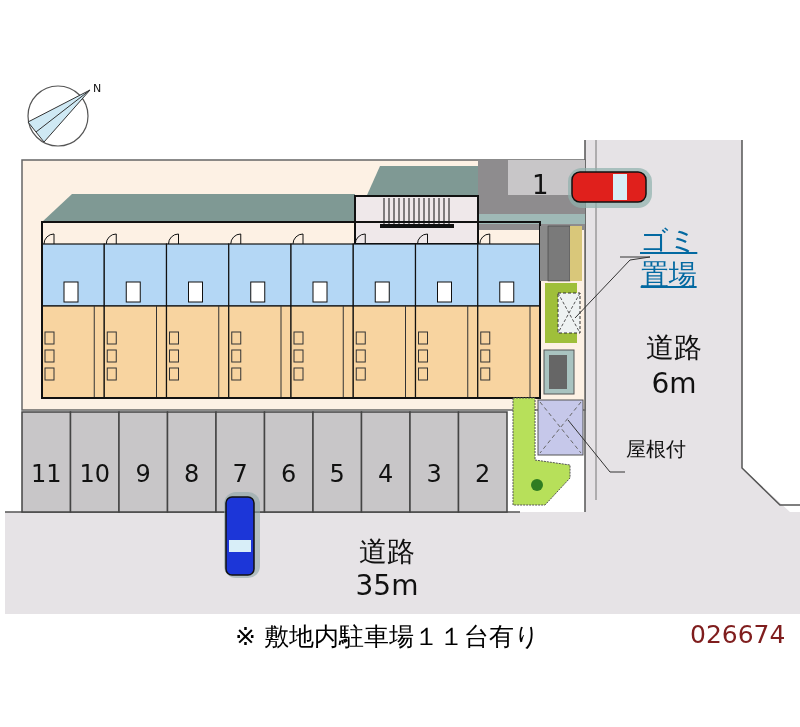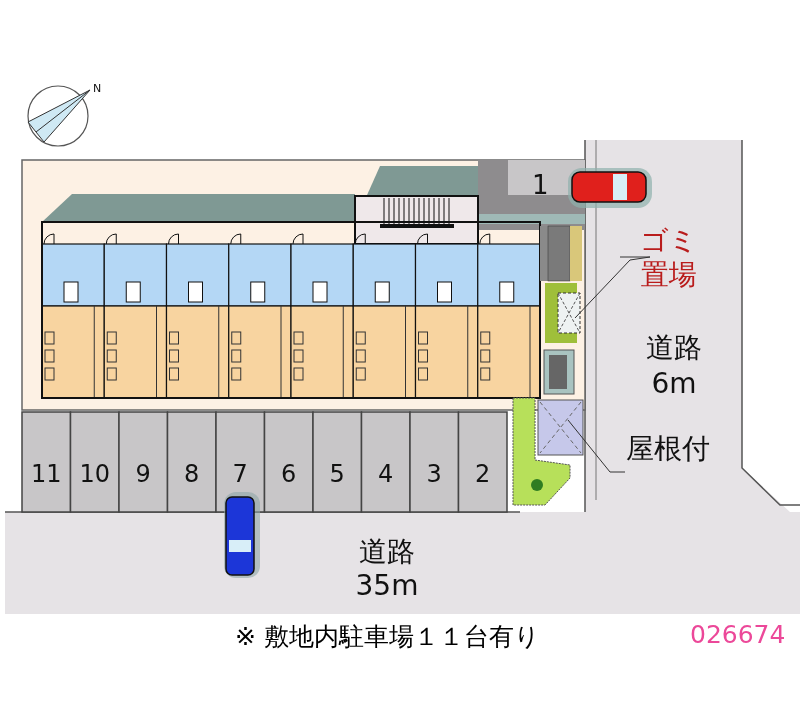--- a/index.html
+++ b/index.html
@@ -190,31 +190,31 @@
     <rect x="572" y="172" width="74" height="30" rx="8" fill="#e0201c" stroke="#111" stroke-width="1.5"></rect>
     <rect x="613" y="174" width="14" height="26" fill="#d8eef8"></rect>
   </g>
   <g>
     <rect x="224" y="492" width="36" height="86" rx="12" fill="#8fa6a8" opacity="0.6"></rect>
     <rect x="226" y="497" width="28" height="78" rx="6" fill="#1c36d8" stroke="#111" stroke-width="1.5"></rect>
     <rect x="229" y="540" width="22" height="12" fill="#d8eef8"></rect>
   </g>
 </svg>
 
-<div style="position:absolute;left:640px;top:224px;font-size:28px;line-height:34px;color:#b91c1c;text-align:center;">
+<div style="position:absolute;left:640px;top:224px;font-size:28px;line-height:34px;color:#0369a1;text-align:center;text-decoration:underline;">
   <div>ゴミ</div>
   <div>置場</div>
 </div>
 <div style="position:absolute;left:637px;top:330px;font-size:28px;line-height:36px;color:#111;text-align:center;width:74px;">
   <div>道路</div>
   <div>6m</div>
 </div>
-<div style="position:absolute;left:626px;top:432px;font-size:28px;line-height:34px;color:#111;">
+<div style="position:absolute;left:626px;top:432px;font-size:20px;line-height:34px;color:#111;">
   <div>屋根付</div>
 </div>
 <div style="position:absolute;left:350px;top:535px;font-size:28px;line-height:34px;color:#111;text-align:center;width:74px;">
   <div>道路</div>
   <div>35m</div>
 </div>
 <div style="position:absolute;left:532px;top:170px;font-size:26px;color:#111;">1</div>
 
 <div style="position:absolute;left:235px;top:620px;font-size:25px;color:#000000;">※ 敷地内駐車場１１台有り</div>
-<div style="position:absolute;left:690px;top:620px;font-size:25px;color:#ec4899;">026674</div>
+<div style="position:absolute;left:690px;top:620px;font-size:25px;color:#7f1d1d;">026674</div>
 
 </body></html>

